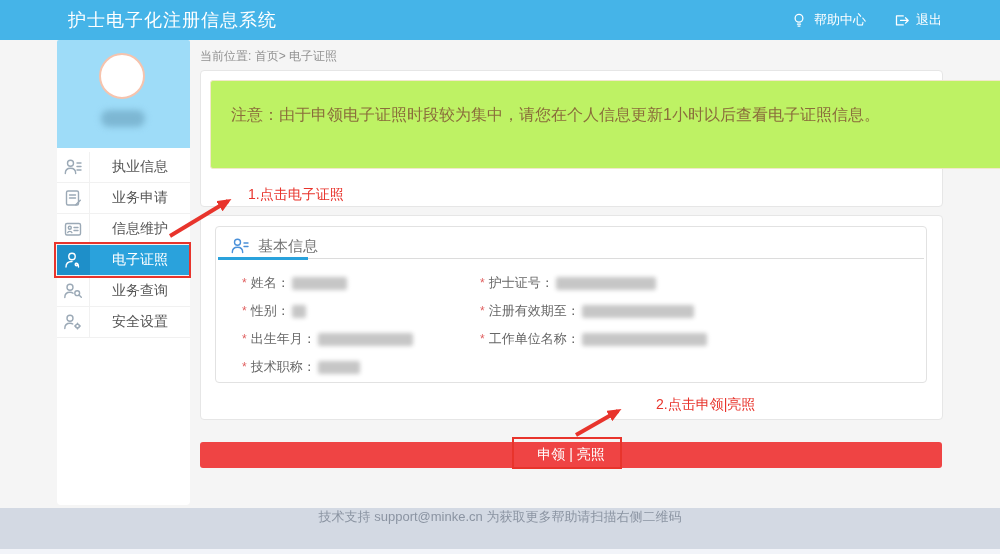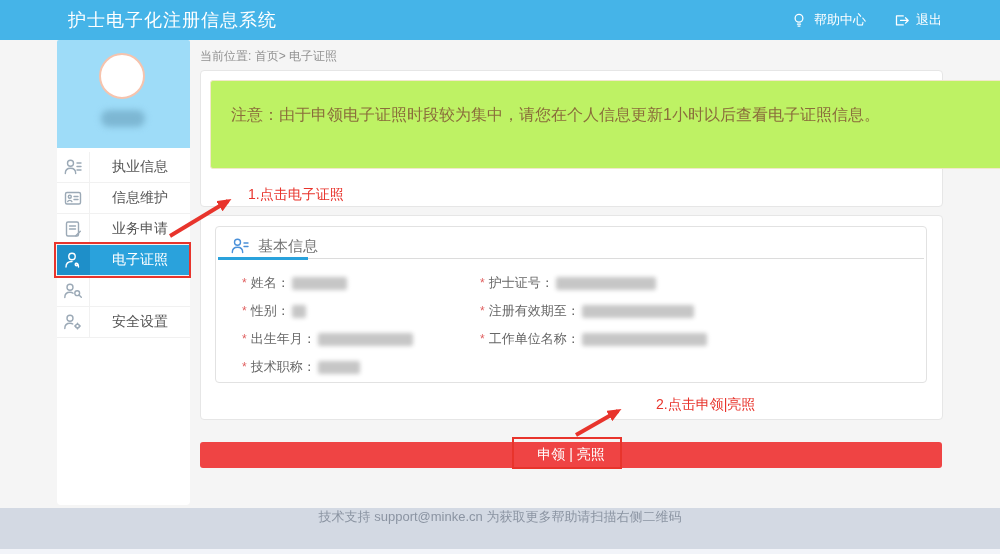--- a/index.html
+++ b/index.html
@@ -109,41 +109,41 @@
               <path d="M14 6 h4 M14 9.5 h4 M14 13 h4"></path>
             </g>
           </svg>
       </span>
       <span class="menu-label">执业信息</span>
     </div>
     <div class="menu-item">
       <span class="menu-icon-cell">
         <svg width="20" height="20" viewBox="0 0 20 20">
             <g class="micon">
+              <rect x="3.5" y="3" width="12" height="14" rx="1.5"></rect>
+              <path d="M6.5 7 h6 M6.5 10 h6"></path>
+              <path d="M12.8 16.8 l4.5-4.5"></path>
+            </g>
+          </svg>
+      </span>
+      <span class="menu-label">业务申请</span>
+    </div>
+    <div class="menu-item">
+      <span class="menu-icon-cell">
+        <svg width="20" height="20" viewBox="0 0 20 20">
+            <g class="micon">
               <rect x="2.5" y="4.5" width="15" height="11.5" rx="1.5"></rect>
               <circle cx="6.8" cy="8.8" r="1.5"></circle>
               <path d="M4.7 13.6 c0.4-1.7 3.8-1.7 4.2 0"></path>
               <path d="M11 8.5 h4 M11 11.5 h4"></path>
             </g>
           </svg>
       </span>
       <span class="menu-label">信息维护</span>
     </div>
-    <div class="menu-item">
-      <span class="menu-icon-cell">
-        <svg width="20" height="20" viewBox="0 0 20 20">
-            <g class="micon">
-              <rect x="3.5" y="3" width="12" height="14" rx="1.5"></rect>
-              <path d="M6.5 7 h6 M6.5 10 h6"></path>
-              <path d="M12.8 16.8 l4.5-4.5"></path>
-            </g>
-          </svg>
-      </span>
-      <span class="menu-label">业务申请</span>
-    </div>
     <div class="menu-item active">
       <span class="menu-icon-cell">
         <svg width="20" height="20" viewBox="0 0 20 20">
             <g class="micon">
               <circle cx="9" cy="6.5" r="3.2"></circle>
               <path d="M3 17 c0-3.6 2.6-5.5 6-5.5 M12.5 13.5 c1.8 0 3 1.4 3 3.5"></path>
               <circle cx="13.5" cy="14.5" r="1.3"></circle>
             </g>
           </svg>
       </span>
@@ -153,20 +153,21 @@
       <span class="menu-icon-cell">
         <svg width="20" height="20" viewBox="0 0 20 20">
             <g class="micon">
               <circle cx="7" cy="6.3" r="3"></circle>
               <path d="M1.8 16.5 c0-3.4 2.3-5.2 5.2-5.2 c1.2 0 2.3 0.3 3.1 0.9"></path>
               <circle cx="14.2" cy="12.2" r="2.4"></circle>
               <path d="M16 14 l2.3 2.3"></path>
             </g>
           </svg>
       </span>
+      <span class="menu-label">业务查询</span>
     </div>
     <div class="menu-item">
       <span class="menu-icon-cell">
         <svg width="20" height="20" viewBox="0 0 20 20">
             <g class="micon">
               <circle cx="7" cy="6.3" r="3"></circle>
               <path d="M1.8 16.5 c0-3.4 2.3-5.2 5.2-5.2 c1 0 2 0.2 2.8 0.7"></path>
               <circle cx="14.5" cy="14" r="1.9"></circle>
               <path d="M14.5 11.2 v1 M14.5 15.9 v1 M11.7 14 h1 M16.3 14 h1"></path>
             </g>

